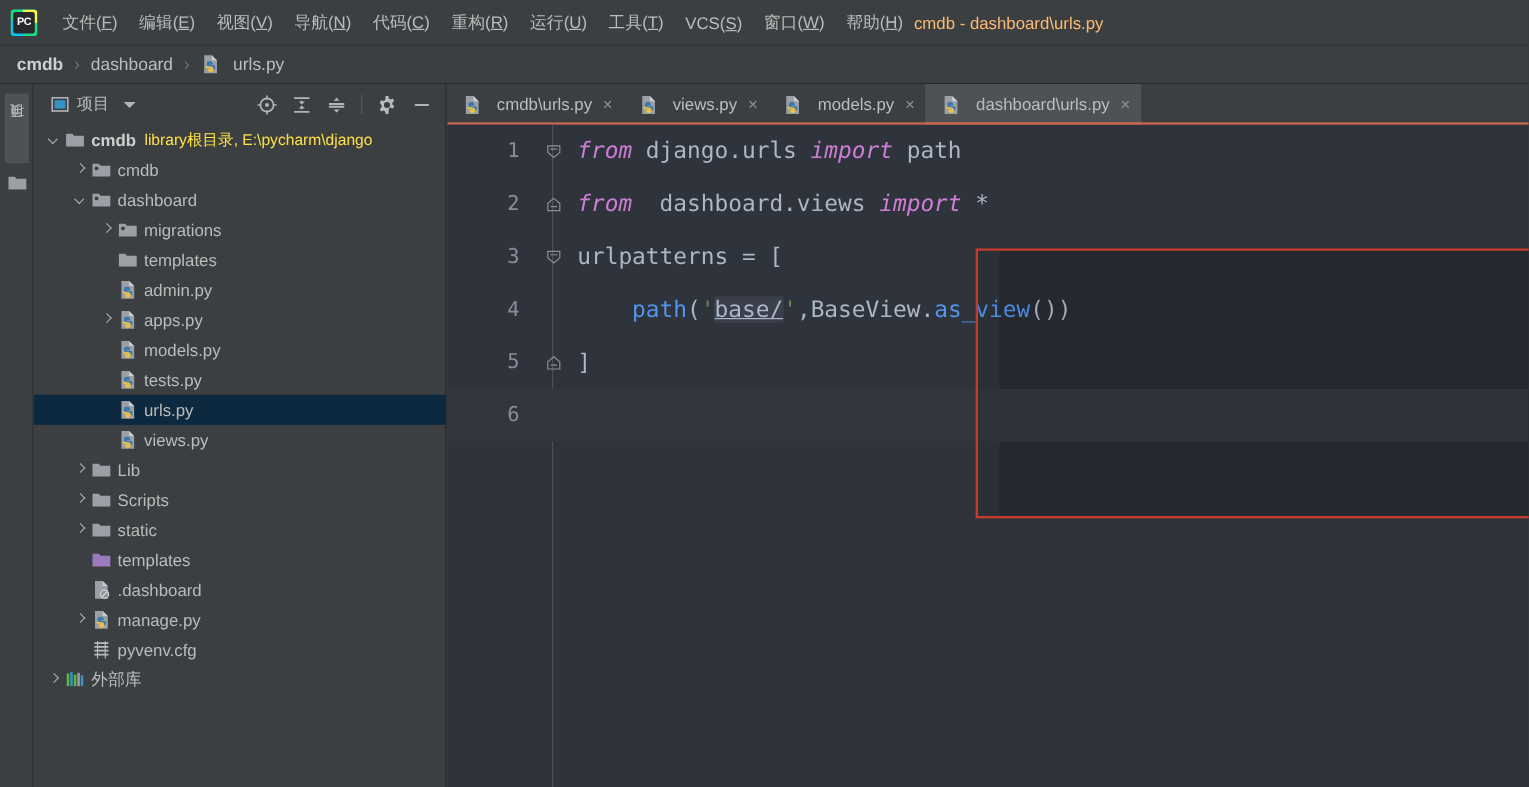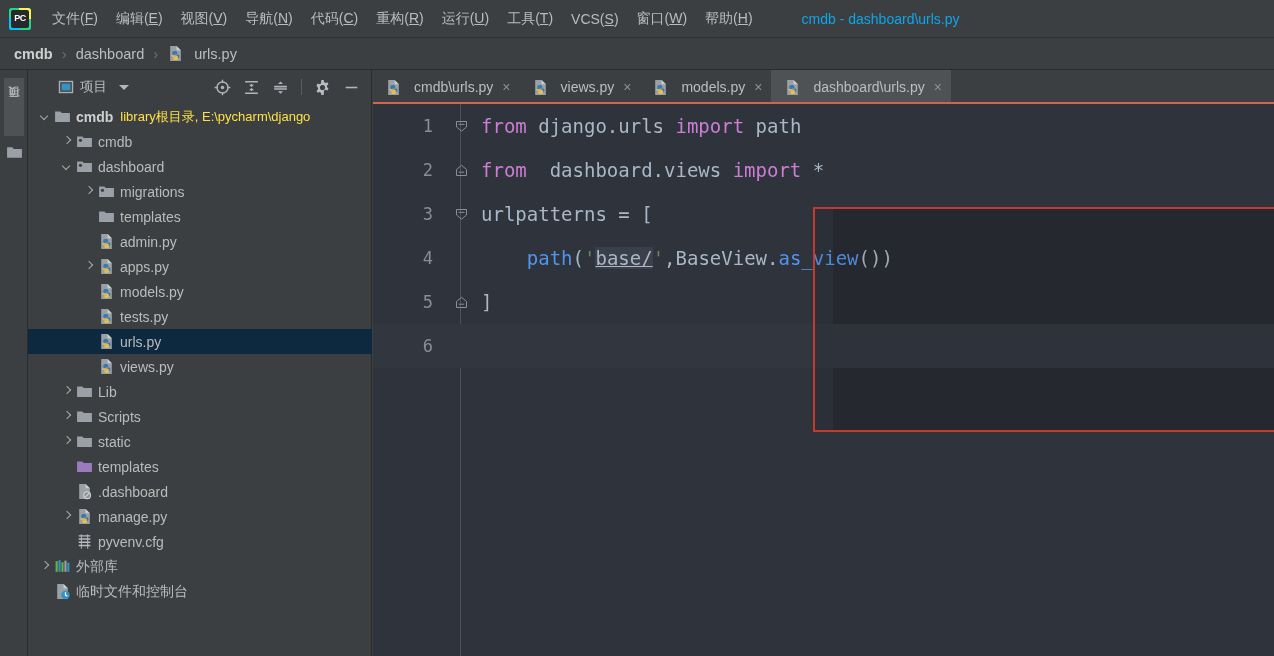--- a/index.html
+++ b/index.html
@@ -44,21 +44,21 @@
   .pc-logo .inner span {
     color: #ffffff; font-size: 9px; font-weight: bold;
     letter-spacing: -0.5px; line-height: 1;
   }
   .menu-item {
     font-size: 14px; color: #bbbbbb;
     padding: 3px 9px; cursor: default; white-space: nowrap;
   }
   .menu-item .mn { text-decoration: underline; }
   .win-title {
-    margin-left: 40px; font-size: 14px; color: #0ea5e9; white-space: nowrap;
+    font-size: 14px; color: #fdba74; white-space: nowrap;
   }
 
   
   .breadcrumb {
     position: absolute; left: 0; top: 38px;
     width: 1274px; height: 32px;
     background: #3c3f41;
     display: flex; align-items: center;
     border-bottom: 1px solid #2b2b2b;
     box-sizing: border-box;
@@ -95,21 +95,21 @@
     background: #3c3f41;
     border-right: 1px solid #2b2b2b;
     box-sizing: border-box;
   }
   .panel-toolbar {
     position: absolute; left: 0; top: 0;
     width: 344px; height: 34px;
     display: flex; align-items: center;
     box-sizing: border-box;
   }
-  .pt-left { display: flex; align-items: center; gap: 6px; margin-left: 30px; }
+  .pt-left { display: flex; align-items: center; gap: 6px; margin-left: 14px; }
   .pt-title { font-size: 13.5px; color: #bbbbbb; }
   .pt-right { display: flex; align-items: center; gap: 12px; margin-left: auto; margin-right: 12px; }
   .tb-ico { width: 17px; height: 17px; display: block; cursor: default; }
   .tb-sep { width: 1px; height: 16px; background: #5a5d5f; }
   .caret-down {
     width: 0; height: 0; border-left: 5px solid transparent;
     border-right: 5px solid transparent; border-top: 5px solid #b5b5b5;
     margin-left: 6px;
   }
 
@@ -207,21 +207,21 @@
     color: #888e99; font-size: 17px; flex: 0 0 auto;
     font-family: "DejaVu Sans Mono", monospace;
   }
   .fold {
     width: 13px; height: 13px; flex: 0 0 auto; margin-left: 8px; margin-right: 4px;
     position: relative;
   }
   .code { margin-left: 9px; white-space: pre; }
 
   
-  .k  { color: #cc7dd4; }
+  .k  { color: #cc7dd4; font-style: italic; }
   .pl { color: #a9b7c6; }
   .fn { color: #5394ec; }
   .st { color: #6a8759; }
   .ref{ color: #a9b7c6; text-decoration: underline; background: #3a3f4b; }
   .op { color: #a9b7c6; }
 
   .redbox {
     position: absolute; left: 440px; top: 103px;
     width: 640px; height: 225px;
     border: 2px solid #c23b2c;
@@ -508,31 +508,20 @@
           <div class="arrow right"></div>
           <svg viewBox="0 0 16 16" class="ticon">
             <rect x="1.5" y="3" width="2" height="10" fill="#62b543"></rect>
             <rect x="4.2" y="2" width="2" height="11" fill="#3592c4"></rect>
             <rect x="7" y="4" width="2" height="9" fill="#62b543"></rect>
             <rect x="9.8" y="2.5" width="2" height="10.5" fill="#9aa0a6"></rect>
             <rect x="12.5" y="4.5" width="2" height="8.5" fill="#3592c4"></rect>
           </svg>
           <span class="tlabel">外部库</span>
         </div>
-        <div class="trow">
-          <div style="width: 12px; flex: 0 0 auto;"></div>
-          <div class="arrow none"></div>
-          <svg viewBox="0 0 16 16" class="ticon">
-            <path d="M3 1h6l4 4v10H3z" fill="#9aa0a6"></path>
-            <path d="M9 1l4 4H9z" fill="#c9ced3"></path>
-            <circle cx="10.8" cy="11.2" r="4" fill="#3592c4"></circle>
-            <path d="M10.8 8.8v2.6l1.8 1" stroke="#ffffff" stroke-width="1.1" fill="none"></path>
-          </svg>
-          <span class="tlabel">临时文件和控制台</span>
-        </div>
       </div>
   </div>
 
   <div class="editor-area">
     <div class="tabbar" id="tabbar">
         <div class="tab">
           <svg viewBox="0 0 16 16" class="ticon">
             <path d="M3 1h6l4 4v10H3z" fill="#9aa0a6"></path>
             <path d="M9 1l4 4H9z" fill="#c9ced3"></path>
             <path d="M7.3 5.6c1.8 0 2.4.5 2.4 1.6v1.2H7.2v.5h3.2c.8 0 1.3.6 1.3 1.6s-.5 1.8-1.5 1.8H9.3v-1.3c0-.9-.6-1.3-1.5-1.3H6.3c-.8 0-1.3-.6-1.3-1.5V7.2c0-1 .6-1.6 2.3-1.6z" fill="#3c78aa"></path>

